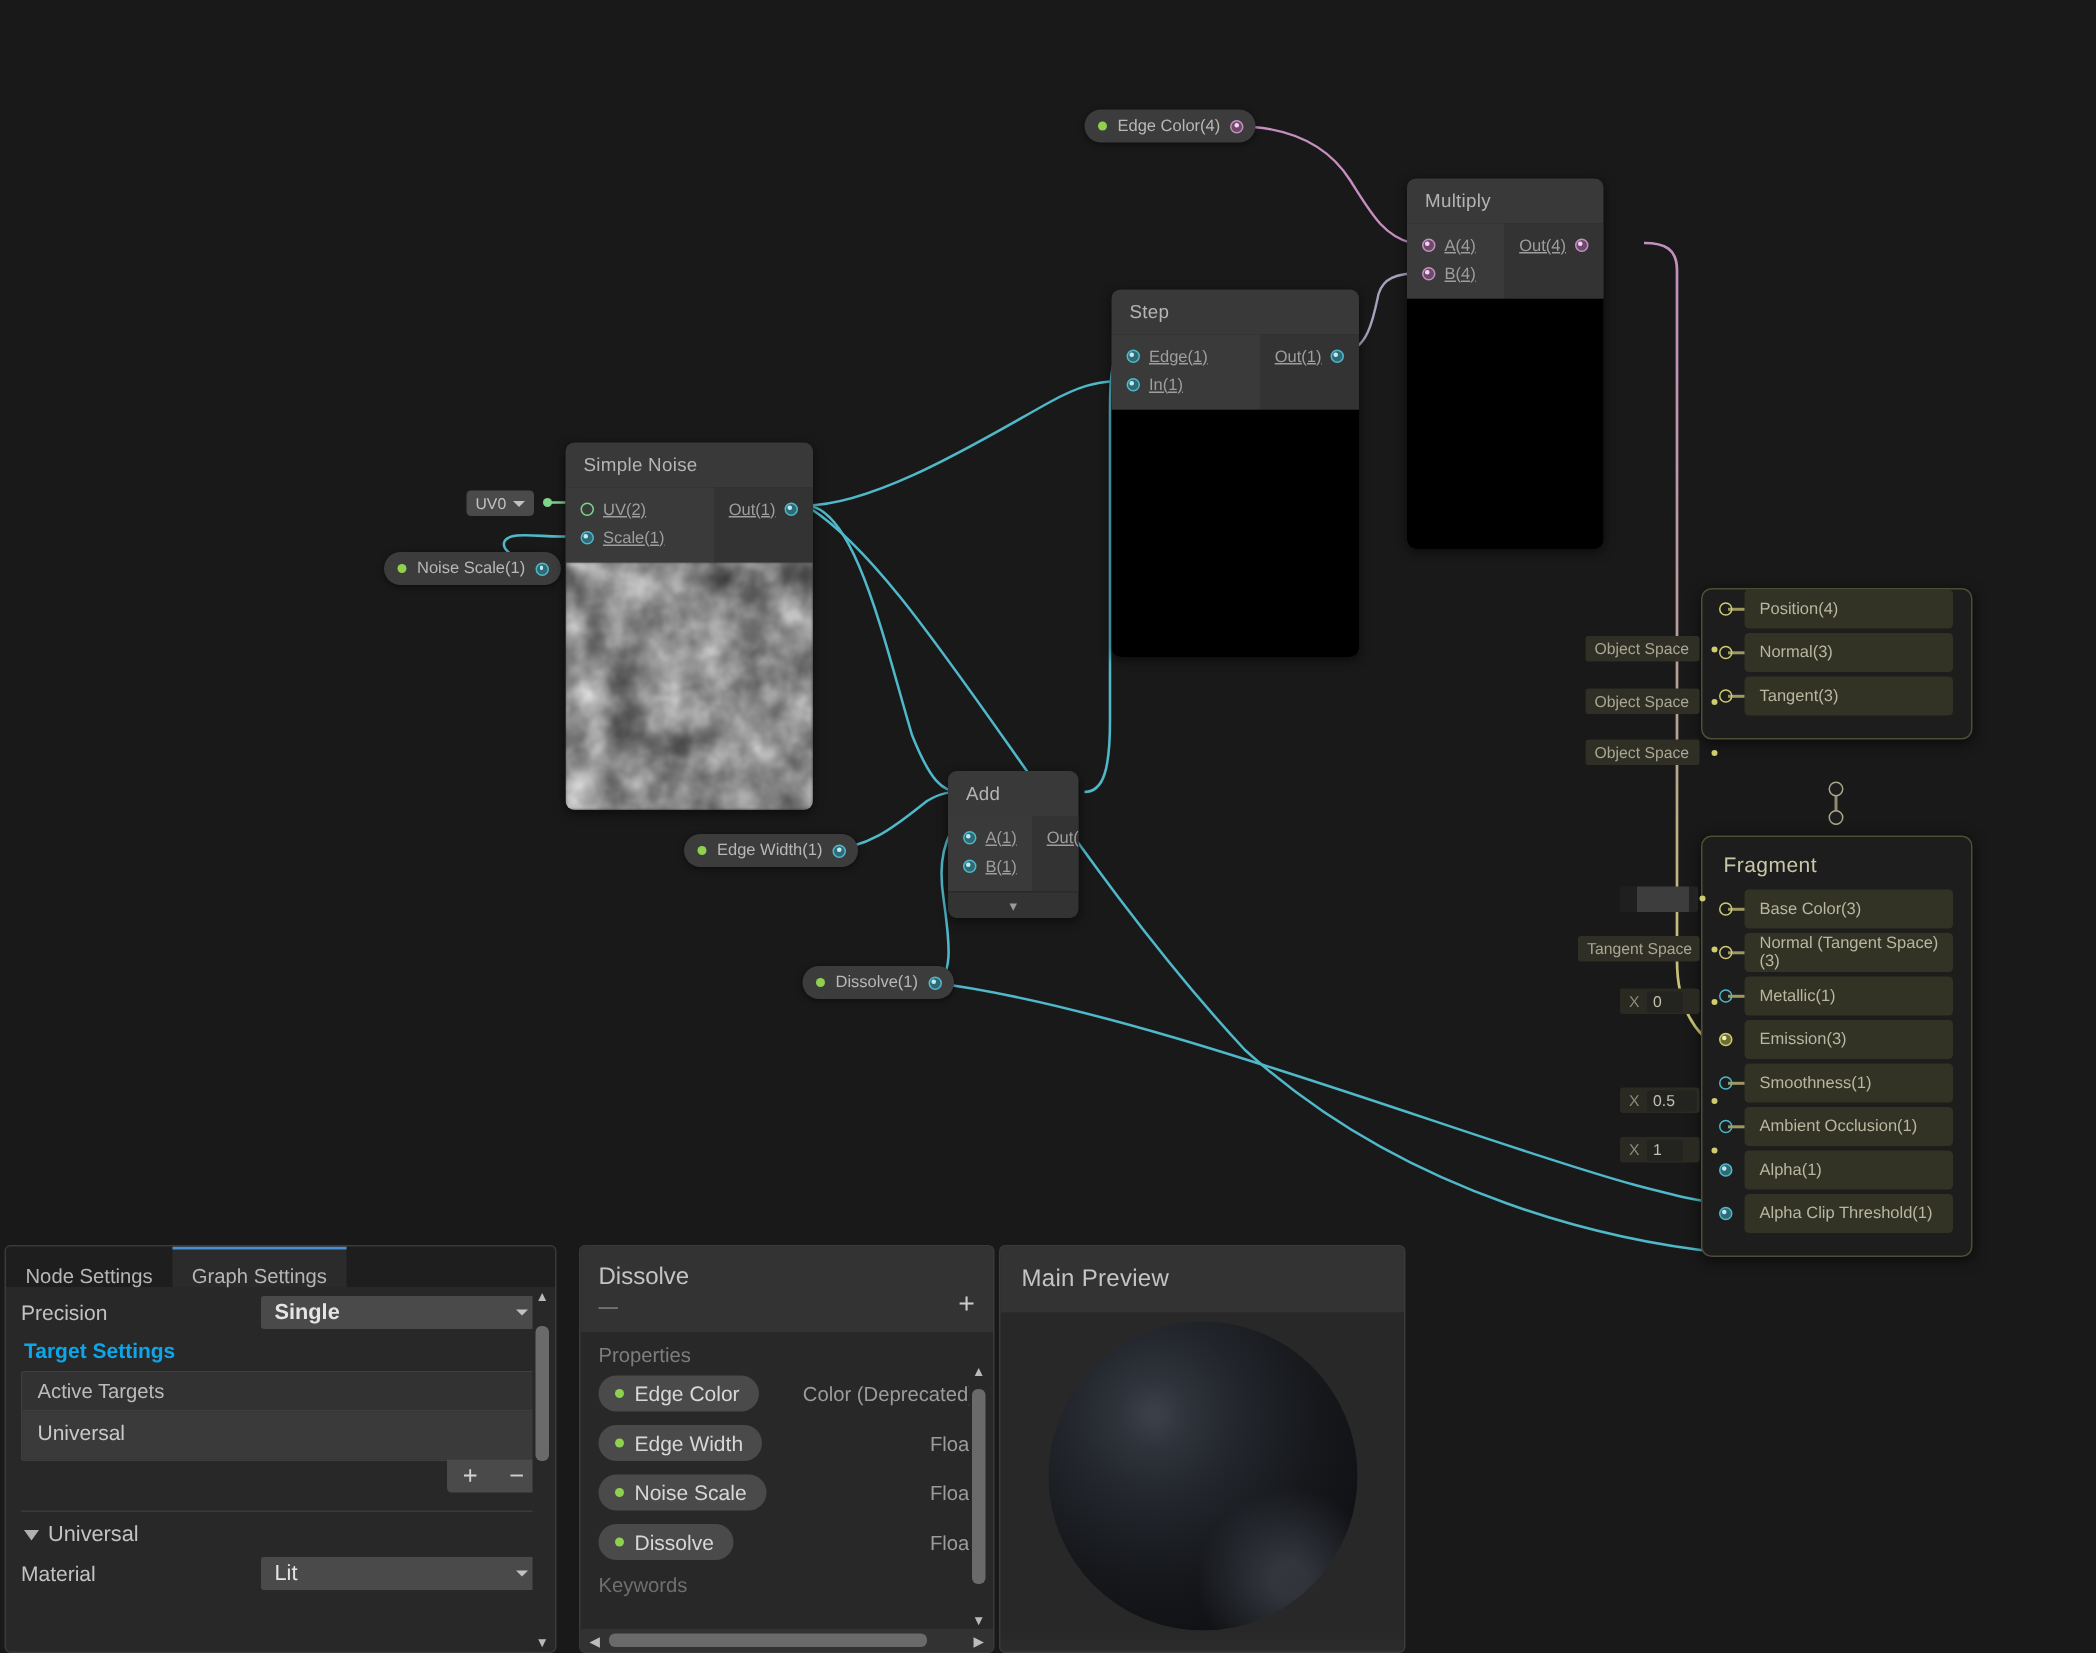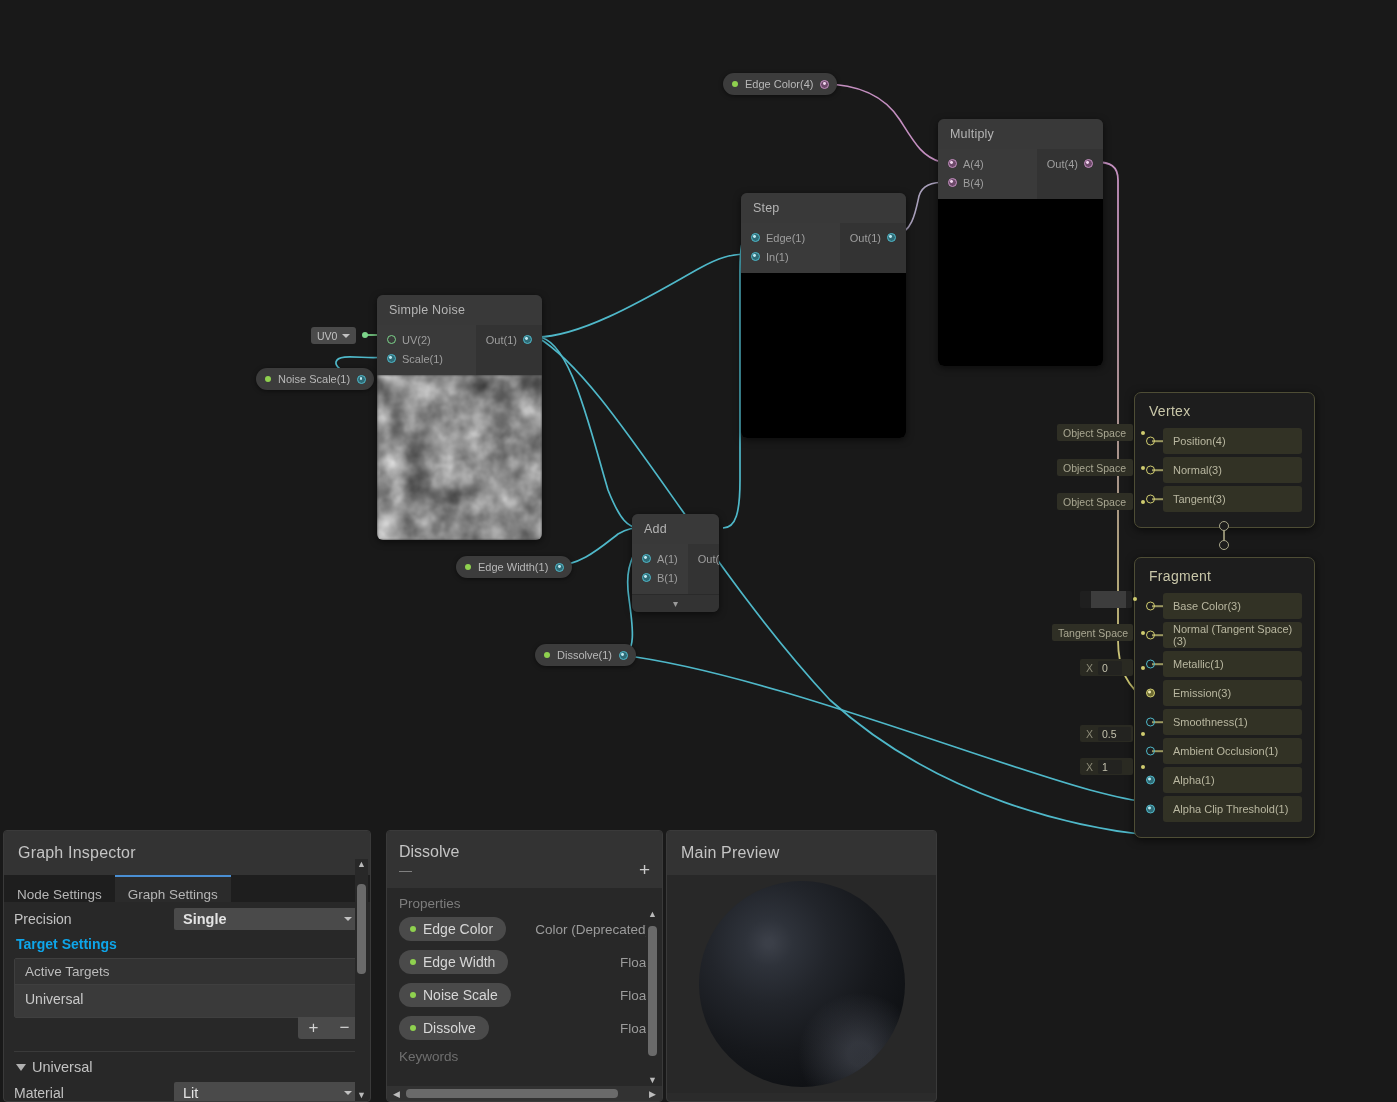--- a/index.html
+++ b/index.html
@@ -29,20 +29,21 @@
     letter-spacing: .2px;
   }
   .node-ports { display: flex; background: #333333; }
   .ports-in  { flex: 1 1 auto; padding: 5px 0 7px 0; background:#3a3a3a; }
   .ports-out { flex: 0 0 auto; padding: 5px 0 7px 0; text-align: right; background:#333333; }
   .port {
     display: flex; align-items: center; gap: 6px;
     font-size: 11px; color: #9e9e9e;
     height: 19px; padding: 0 10px;
     white-space: nowrap;
+    text-decoration: underline;
   }
   .port.out { justify-content: flex-end; }
   .slot {
     width: 9px; height: 9px; border-radius: 50%;
     border: 1.6px solid #4fb8c9; background: transparent;
     flex: 0 0 auto; position: relative;
   }
   .slot.filled { background: #2f6b76; }
   .slot.filled::after {
     content:''; position:absolute; left:1.4px; top:1.4px;
@@ -353,21 +354,21 @@
       <div class="ports-out">
         <div class="port out">
           <span>Out(1)</span>
           <span class="slot filled"></span>
         </div>
       </div>
     </div>
     <div style="width:165px;height:165px;background:#000;"></div>
   </div>
 
-  <div class="node" style="left:938px; top:119px; width:165px;">
+  <div class="node" style="left:938px; top:119px; width:131px;">
     <div class="node-title">Multiply</div>
     <div class="node-ports">
       <div class="ports-in">
         <div class="port">
           <span class="slot v4 filled"></span>
           <span>A(4)</span>
         </div>
         <div class="port">
           <span class="slot v4 filled"></span>
           <span>B(4)</span>
@@ -402,21 +403,20 @@
 
         </div>
       </div>
     </div>
     <div class="node-collapse">
       <span>▾</span>
     </div>
   </div>
 
   <div class="master" style="left:1134px; top:392px; width:181px;">
-    <div class="master-title">Vertex</div>
 
     <div class="block-row">
       <span class="block-stub"></span>
       <span class="block-slot"></span>
       <span>Position(4)</span>
     </div>
     <div class="block-row">
       <span class="block-stub"></span>
       <span class="block-slot"></span>
       <span>Normal(3)</span>
@@ -507,21 +507,20 @@
     <span class="tiny-dot"></span>
   </div>
 
   <div class="side-field num" style="left:1080px; top:758px; width:53px;">
     <span class="xlab">X</span>
     <span class="numbox">1</span>
     <span class="tiny-dot"></span>
   </div>
 
   <div class="panel" id="graph-inspector">
-    <div class="panel-head">Graph Inspector</div>
 
     <div class="gi-tabs">
       <div class="gi-tab">
         <span>Node Settings</span>
       </div>
       <div class="gi-tab active">
         <span>Graph Settings</span>
       </div>
     </div>
 

